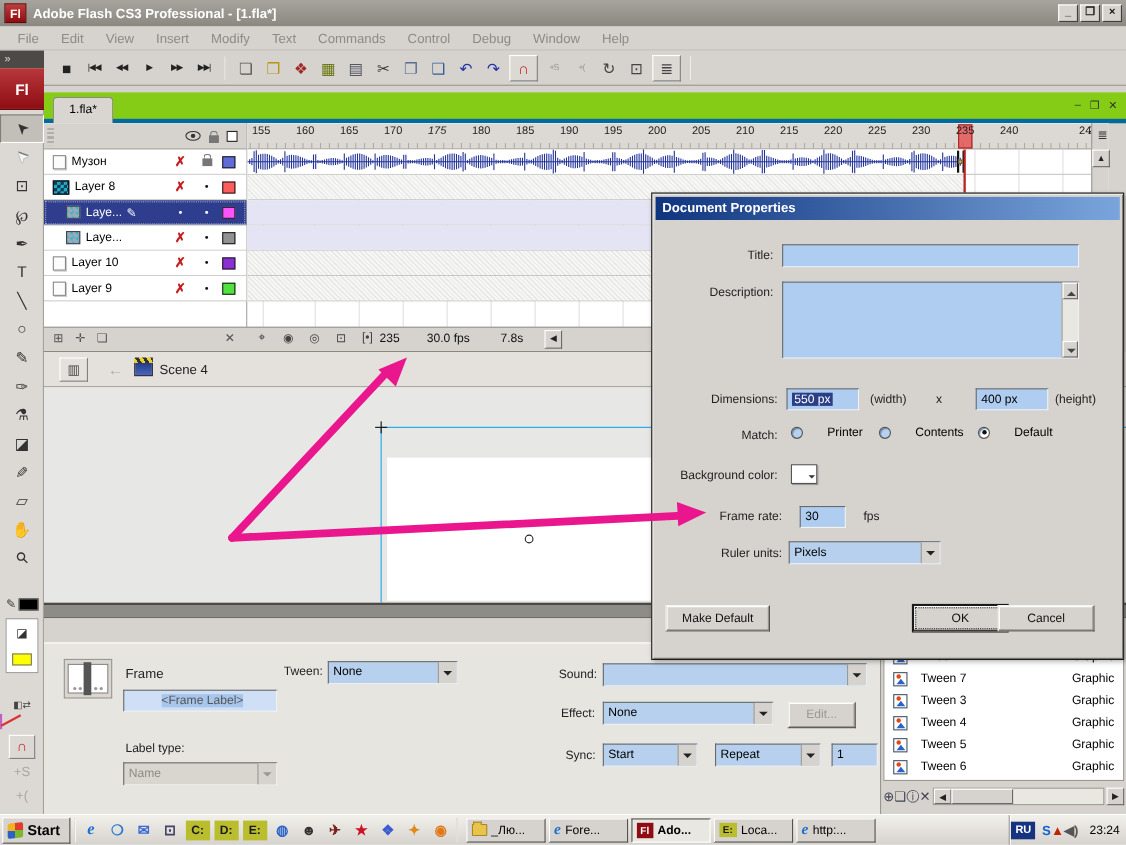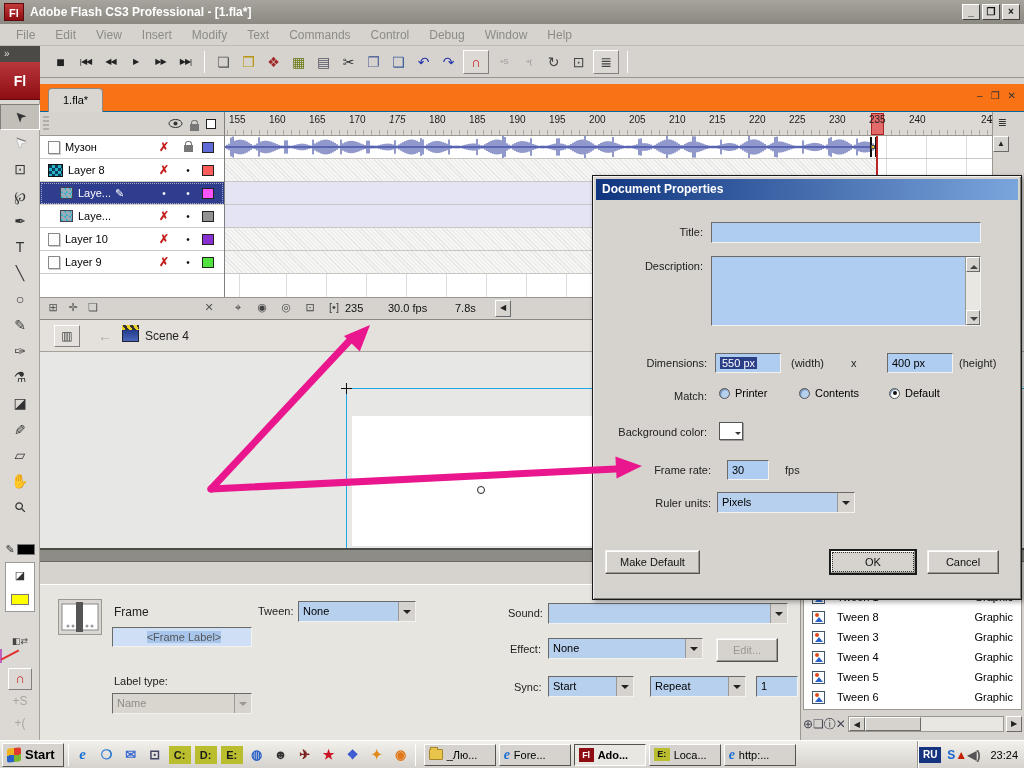--- a/index.html
+++ b/index.html
@@ -38,21 +38,21 @@
   .swatchrow{display:flex;align-items:center;justify-content:center;gap:2px;height:18px}
   .sw{width:18px;height:11px;border:1px solid #777}
   .fillbox{position:absolute;left:5px;width:30px;height:50px;background:#fff;border:1px solid #999;display:flex;flex-direction:column;align-items:center;justify-content:space-around}
   .mini{font-size:9px;color:#444;text-align:center}
   .nocol{width:16px;height:11px;background:#fff;border:1px solid #c060c0;position:relative;margin:0 auto}
   .nocol::after{content:"";position:absolute;left:-1px;top:4px;width:20px;height:2px;background:#e03030;transform:rotate(-28deg)}
   .magnet-box{width:24px;height:22px;border:1px solid;border-color:#fff #808080 #808080 #fff;margin:0 auto;text-align:center;line-height:20px;color:#c32222;font-weight:bold;font-size:13px}
   .graytool{text-align:center;color:#a9a7a0;font-size:12px;height:22px;line-height:22px}
 
   
-  .docbar{position:absolute;left:40px;top:84px;right:0;height:28px;background:#f97316;border-bottom:1px solid #0369a1}
+  .docbar{position:absolute;left:40px;top:84px;right:0;height:28px;background:#84cc16;border-bottom:4px solid #0369a1}
   .doctab{position:absolute;left:8px;top:4px;height:24px;padding:0 14px;background:#d9d6d1;border:1px solid #8a887f;border-bottom:none;border-radius:4px 4px 0 0;line-height:22px;font-size:11px}
   .doc-ctl{position:absolute;right:8px;top:6px;display:flex;gap:8px;color:#333;font-size:10px}
   .doc-ctl span{cursor:default}
 
   
   .timeline{position:absolute;left:40px;top:112px;width:968px;height:208px;background:#fff;border-bottom:1px solid #8a887f}
   .names{position:absolute;left:0;top:0;width:185px;height:186px;background:#fff;border-right:1px solid #808080}
   .nhdr{position:absolute;left:0;top:0;width:100%;height:24px;background:#d6d3ce;border-bottom:1px solid #9a988f}
   .grip{position:absolute;left:3px;top:4px;width:6px;height:16px;background:repeating-linear-gradient(#b0aea7 0 2px,#d6d3ce 2px 4px)}
   .hico{position:absolute;top:6px}
@@ -154,21 +154,21 @@
   .dtitle{position:absolute;left:3px;top:3px;right:3px;height:21px;background:linear-gradient(90deg,#10357f,#7aa5dc);color:#fff;font-weight:bold;font-size:12px;line-height:21px;padding-left:6px}
   .dlabel{position:absolute;font-size:11px;color:#222;text-align:right}
   .dinput{position:absolute;background:#aecdf0;border:1px solid;border-color:#6a6a6a #f4f2ee #f4f2ee #6a6a6a;font-size:11px;line-height:19px;padding-left:4px}
   .dtext{position:absolute;background:#aecdf0;border:1px solid;border-color:#6a6a6a #f4f2ee #f4f2ee #6a6a6a}
   .vscroll{position:absolute;right:0;top:0;bottom:0;width:15px;background:#e9e7e2;border-left:1px solid #9a988f;display:flex;flex-direction:column;justify-content:space-between}
   .vs-btn{height:15px;background:#d6d3ce;border:1px solid;border-color:#fff #6a6a6a #6a6a6a #fff;position:relative}
   .vs-btn::after{content:"";position:absolute;left:3px;border:4px solid transparent}
   .vs-up::after{top:3px;border-bottom-color:#444}
   .vs-dn::after{top:6px;border-top-color:#444}
   .selval{background:#2b3f87;color:#fff;padding:0 2px}
-  .radio{position:absolute;display:flex;align-items:center;gap:5px;font-size:11px}
+  .radio{position:absolute;display:flex;align-items:center;gap:22px;font-size:11px}
   .rc{width:11px;height:11px;border-radius:50%;border:1px solid #555;background:#b7d0ee;box-shadow:inset 1px 1px 1px #6a8ab0;position:relative}
   .rc.on{background:#fff}
   .rc.on::after{content:"";position:absolute;left:2.5px;top:2.5px;width:4px;height:4px;border-radius:50%;background:#111}
   .cswatch{position:absolute;width:24px;height:18px;background:#fff;border:1px solid #555;box-shadow:1px 1px 0 #999}
   .cswatch::after{content:"";position:absolute;right:1px;bottom:1px;border:3px solid transparent;border-top-color:#333}
   .okfocus{outline:1px dotted #333;outline-offset:-4px;border-color:#1a1a1a;box-shadow:inset 0 0 0 1px #1a1a1a,inset -2px -2px 0 #9a988f,inset 2px 2px 0 #fff}
 
   
   #arrows{position:absolute;left:0;top:0;z-index:50;pointer-events:none}
 
@@ -519,21 +519,21 @@
 
   <div class="library">
     <div id="lib-rows">
         <div class="lrow">
           <span class="gsym"></span>
           <span class="lib-name">Tween 1</span>
           <span class="lib-type">Graphic</span>
         </div>
         <div class="lrow">
           <span class="gsym"></span>
-          <span class="lib-name">Tween 8</span>
+          <span class="lib-name">Tween 7</span>
           <span class="lib-type">Graphic</span>
         </div>
         <div class="lrow">
           <span class="gsym"></span>
           <span class="lib-name">Tween 3</span>
           <span class="lib-type">Graphic</span>
         </div>
         <div class="lrow">
           <span class="gsym"></span>
           <span class="lib-name">Tween 4</span>
@@ -584,21 +584,21 @@
     <span class="dlabel" style="left:10px;top:288px;width:108px">Frame rate:</span>
     <div class="dinput" style="left:134px;top:284px;width:42px;height:20px">30</div>
     <span class="dlabel" style="left:192px;top:288px;width:30px;text-align:left">fps</span>
     <span class="dlabel" style="left:10px;top:321px;width:108px">Ruler units:</span>
     <div class="select" style="left:124px;top:316px;width:138px">
       <span class="sel-text">Pixels</span>
         <span class="sel-btn"></span>
     </div>
     <div class="btn" style="left:12px;top:374px;width:95px">Make Default</div>
     <div class="btn okfocus" style="left:236px;top:373px;width:88px;height:26px;line-height:24px">OK</div>
-    <div class="btn" style="left:334px;top:374px;width:72px">Cancel</div>
+    <div class="btn" style="left:314px;top:374px;width:88px">Cancel</div>
   <span class="radio" style="left: 126px; top: 211px;">
         <span class="rc"></span>
         <span>Printer</span>
       </span><span class="radio" style="left: 206px; top: 211px;">
         <span class="rc"></span>
         <span>Contents</span>
       </span><span class="radio" style="left: 296px; top: 211px;">
         <span class="rc on"></span>
         <span>Default</span>
       </span></div>

